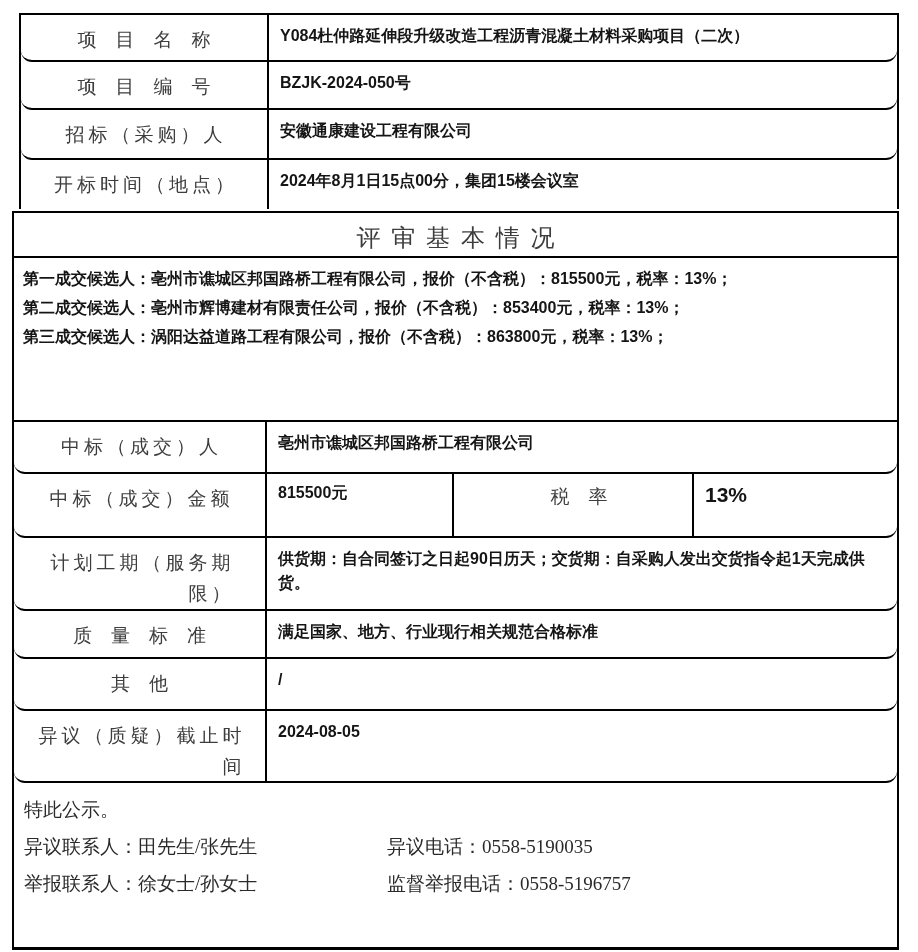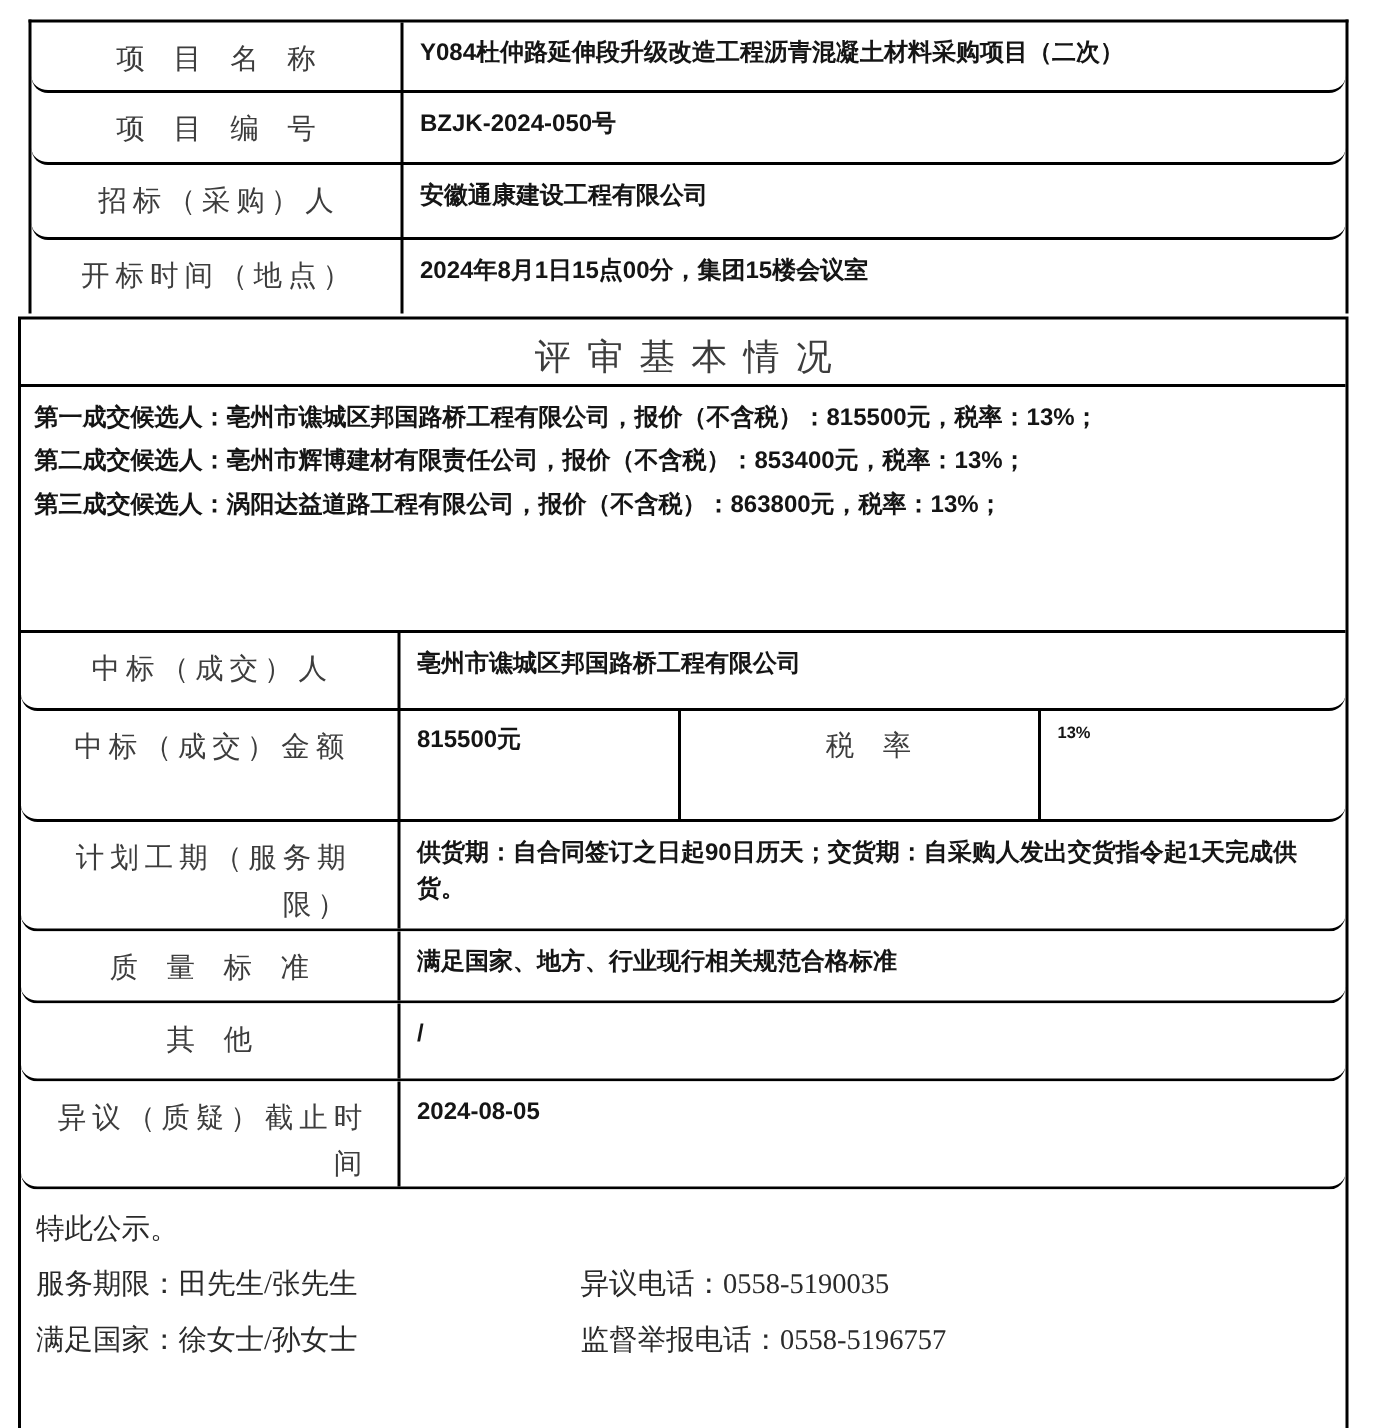--- a/index.html
+++ b/index.html
@@ -61,21 +61,21 @@
   }
   .amt-cell2 {
     flex: 0 0 240px; border-right: 2px solid #000;
     display: flex; justify-content: center; align-items: flex-start;
     padding-top: 10px; font-size: 19px; color: #3d3d3d; padding-left: 12px;
   }
   .amt-cell2 span { letter-spacing: 1em; margin-right: -1em; }
   .amt-cell3 {
     flex: 1 1 auto;
     font-family: "Liberation Sans", sans-serif; font-weight: 600;
-    font-size: 11px; color: #151515; padding: 9px 6px 0 11px;
+    font-size: 21px; color: #151515; padding: 9px 6px 0 11px;
   }
   .footer {
     display: block; padding: 12px 12px 0 10px;
     font-size: 19px; color: #2a2a2a;
   }
   .footer .notice { line-height: 30px; }
   .c-row { display: flex; margin-top: 7px; line-height: 30px; }
   .c-left { flex: 0 0 363px; }
   .c-right { flex: 1 1 auto; }
 </style>
@@ -123,21 +123,21 @@
       <div>第三成交候选人：涡阳达益道路工程有限公司，报价（不含税）：863800元，税率：13%；</div>
     </div>
 
     <div class="row bb" style="height:52px">
       <div class="lab">
         <span>中标（成交）人</span>
       </div>
       <div class="val">亳州市谯城区邦国路桥工程有限公司</div>
     </div>
 
-    <div class="row bb" style="height:74px">
+    <div class="row bb" style="height:64px">
       <div class="lab">
         <span>中标（成交）金额</span>
       </div>
       <div class="amt-cell1">815500元</div>
       <div class="amt-cell2">
         <span>税率</span>
       </div>
       <div class="amt-cell3">13%</div>
     </div>
 
@@ -165,23 +165,23 @@
     <div class="row bb" style="height:72px">
       <div class="lab w208">
         <span>异议（质疑）截止时间</span>
       </div>
       <div class="val">2024-08-05</div>
     </div>
 
     <div class="footer" style="height:164px">
       <div class="notice">特此公示。</div>
       <div class="c-row">
-        <div class="c-left">服务期限：田先生/张先生</div>
+        <div class="c-left">异议联系人：田先生/张先生</div>
         <div class="c-right">异议电话：0558-5190035</div>
       </div>
       <div class="c-row">
-        <div class="c-left">满足国家：徐女士/孙女士</div>
+        <div class="c-left">举报联系人：徐女士/孙女士</div>
         <div class="c-right">监督举报电话：0558-5196757</div>
       </div>
     </div>
 
   </div>
 </div>
 
 </body></html>

